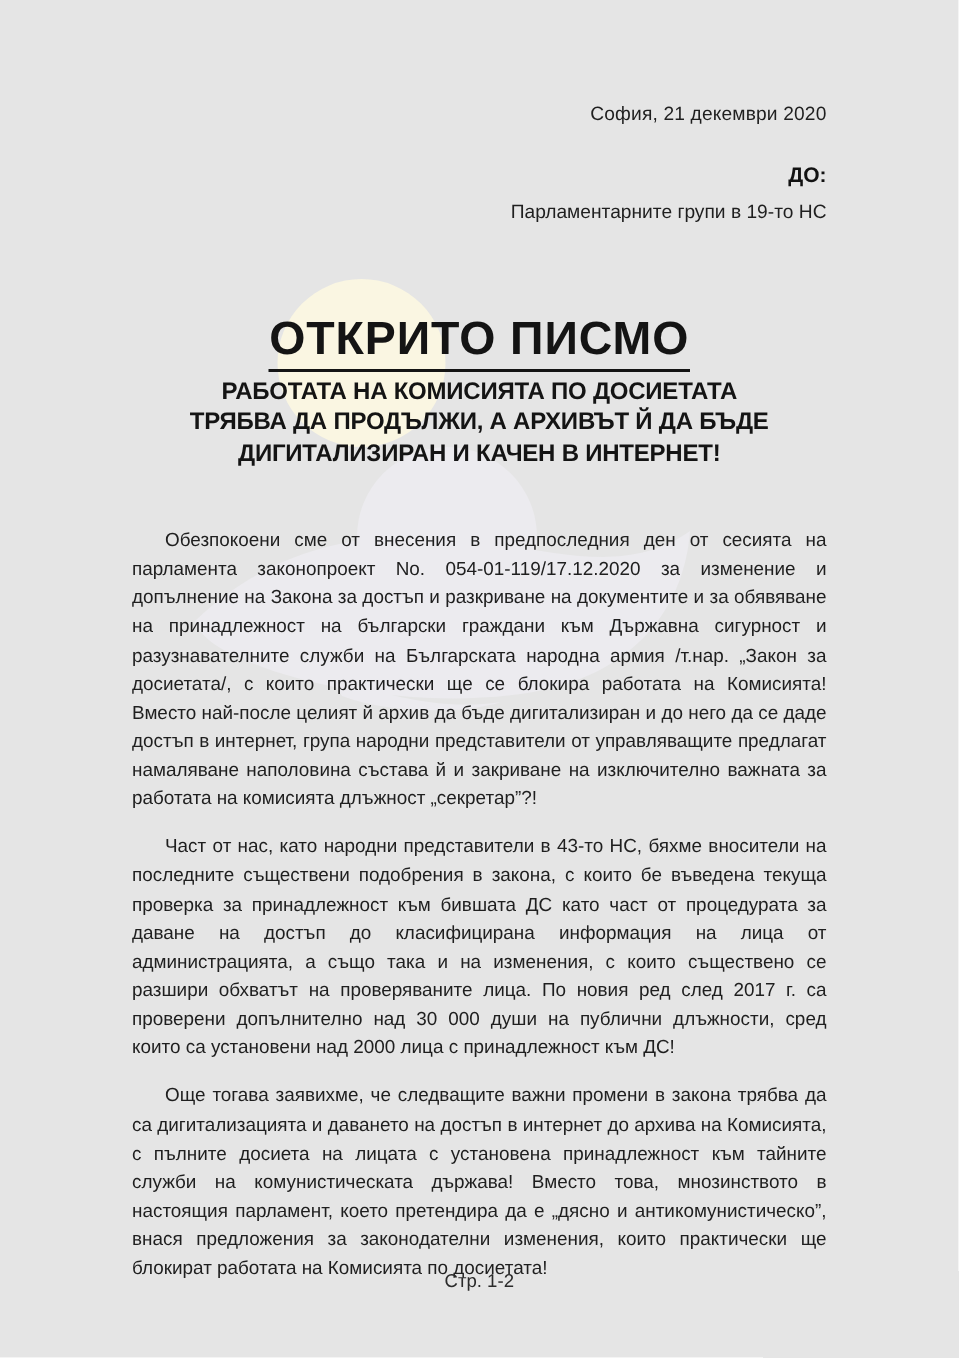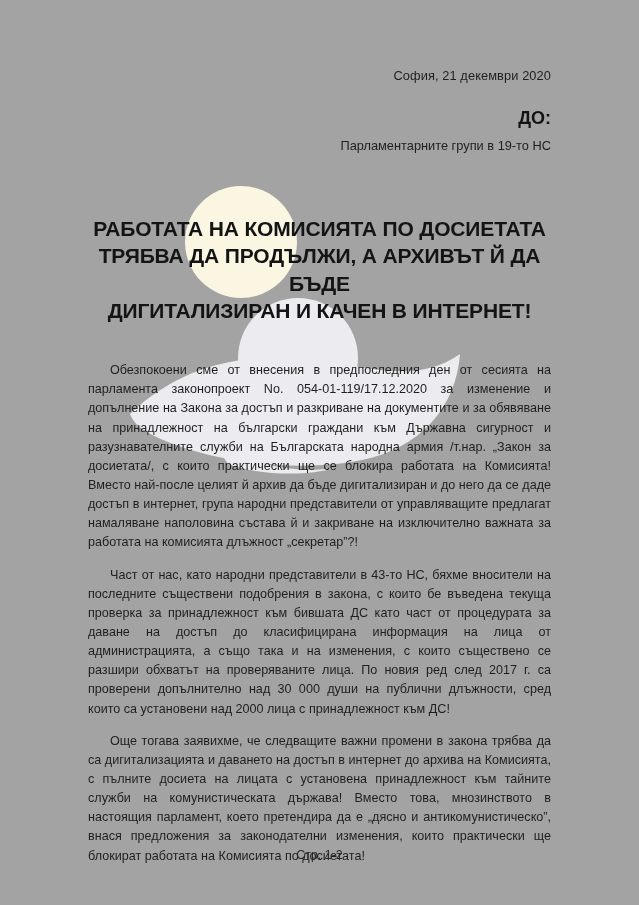--- a/index.html
+++ b/index.html
@@ -10,21 +10,21 @@
   body {
     font-family: "Liberation Sans", "DejaVu Sans", sans-serif;
     color: #1b1b1b;
     -webkit-font-smoothing: antialiased;
   }
   #page {
     position: relative;
     width: 639px;
     height: 905px;
     overflow: hidden;
-    background: #a3a3a3;
+    background: #e5e5e5;
     box-sizing: border-box;
   }
 
   
   #watermark {
     position: absolute;
     inset: 0;
     z-index: 0;
     pointer-events: none;
   }
@@ -58,21 +58,21 @@
   .header {
     text-align: right;
     padding-top: 68px;
   }
   .header .date {
     font-size: 12.8px;
     letter-spacing: 0.1px;
     color: #1f1f1f;
   }
   .header .to-label {
-    font-size: 18px;
+    font-size: 14px;
     font-weight: bold;
     margin-top: 25px;
     color: #121212;
   }
   .header .recipient {
     font-size: 12.8px;
     margin-top: 9px;
     color: #1f1f1f;
   }
 
@@ -85,22 +85,22 @@
     display: inline-block;
     font-size: 31px;
     font-weight: bold;
     letter-spacing: 0.6px;
     line-height: 1.05;
     color: #141414;
     border-bottom: 2.6px solid #141414;
     padding-bottom: 3px;
   }
   .subtitle {
-    margin-top: 16px;
-    font-size: 21px;
+    margin-top: 4px;
+    font-size: 16px;
     font-weight: bold;
     line-height: 1.30;
     letter-spacing: -0.15px;
     color: #141414;
     white-space: pre-line;
   }
 
   
   .body-block {
     margin-top: 37px;
@@ -156,20 +156,21 @@
 
   <div id="content">
 
     <div class="header">
       <div class="date">София, 21 декември 2020</div>
       <div class="to-label">ДО:</div>
       <div class="recipient">Парламентарните групи в 19-то НС</div>
     </div>
 
     <div class="title-block">
+      <div class="main-title">ОТКРИТО ПИСМО</div>
       <div class="subtitle">РАБОТАТА НА КОМИСИЯТА ПО ДОСИЕТАТА
 ТРЯБВА ДА ПРОДЪЛЖИ, А АРХИВЪТ Й ДА БЪДЕ
 ДИГИТАЛИЗИРАН И КАЧЕН В ИНТЕРНЕТ!</div>
     </div>
 
     <div class="body-block">
       <p class="para">Обезпокоени сме от внесения в предпоследния ден от сесията на парламента законопроект No. 054-01-119/17.12.2020 за изменение и допълнение на Закона за достъп и разкриване на документите и за обявяване на принадлежност на български граждани към Държавна сигурност и разузнавателните служби на Българската народна армия /т.нар. „Закон за досиетата/, с които практически ще се блокира работата на Комисията! Вместо най-после целият й архив да бъде дигитализиран и до него да се даде достъп в интернет, група народни представители от управляващите предлагат намаляване наполовина състава й и закриване на изключително важната за работата на комисията длъжност „секретар”?!</p>
       <p class="para">Част от нас, като народни представители в 43-то НС, бяхме вносители на последните съществени подобрения в закона, с които бе въведена текуща проверка за принадлежност към бившата ДС като част от процедурата за даване на достъп до класифицирана информация на лица от  администрацията, а също така и на изменения, с които съществено се разшири обхватът на проверяваните лица. По новия ред след 2017 г. са проверени допълнително над 30 000 души на публични длъжности, сред които са установени над 2000 лица с принадлежност към ДС!</p>
       <p class="para">Още тогава заявихме, че следващите важни промени в закона трябва да са дигитализацията и даването на достъп в интернет до архива на Комисията, с пълните досиета на лицата с установена принадлежност към тайните служби на комунистическата държава! Вместо това, мнозинството в настоящия парламент, което претендира да е „дясно и антикомунистическо”, внася предложения за законодателни изменения, които практически ще блокират работата на Комисията по досиетата!</p>
     </div>

